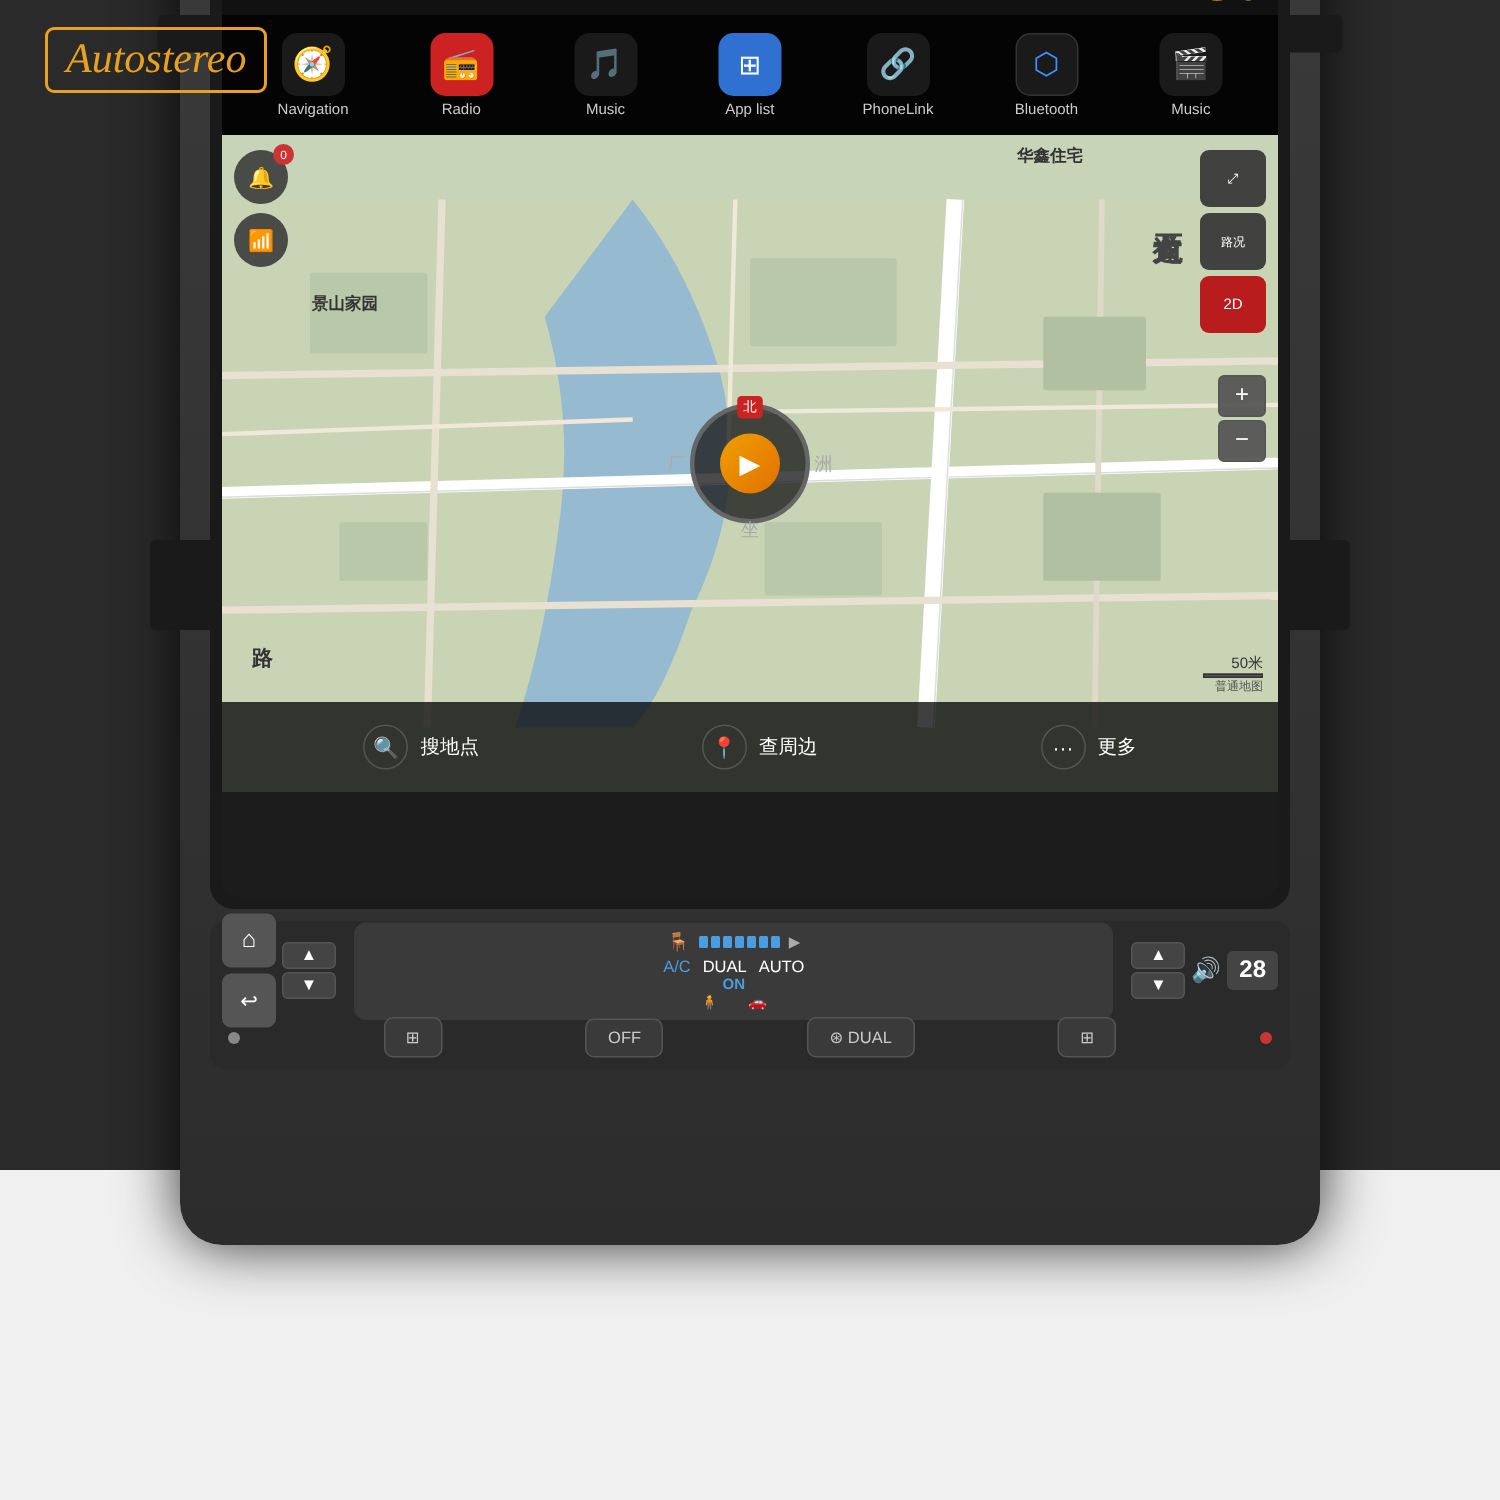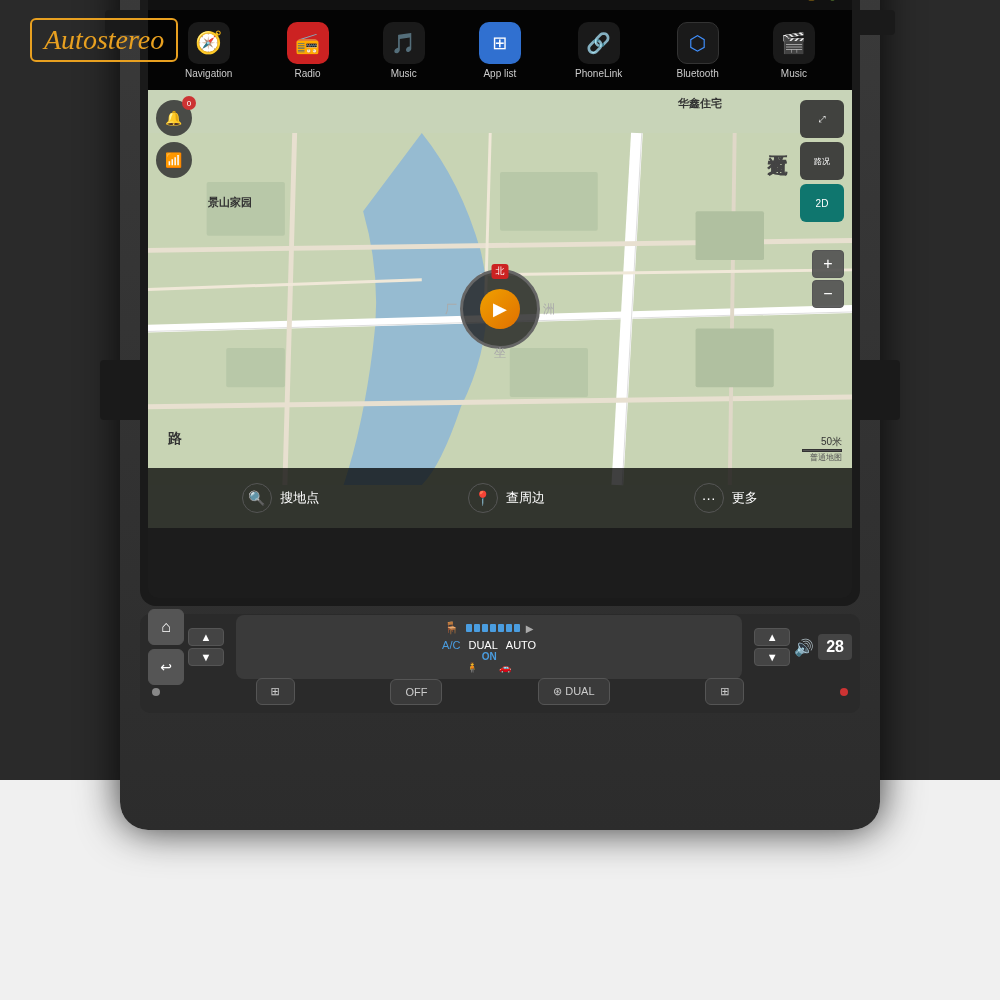--- a/index.html
+++ b/index.html
@@ -212,21 +212,21 @@
       display: flex;
       flex-direction: column;
       align-items: center;
       justify-content: center;
       color: white;
       font-size: 9px;
       cursor: pointer;
       border: none;
     }
 
-    .map-right-btn.red { background: #0f766e; }
+    .map-right-btn.red { background: #b91c1c; }
 
     
     .zoom-controls {
       position: absolute;
       right: 8px;
       top: 160px;
       display: flex;
       flex-direction: column;
       gap: 2px;
     }

